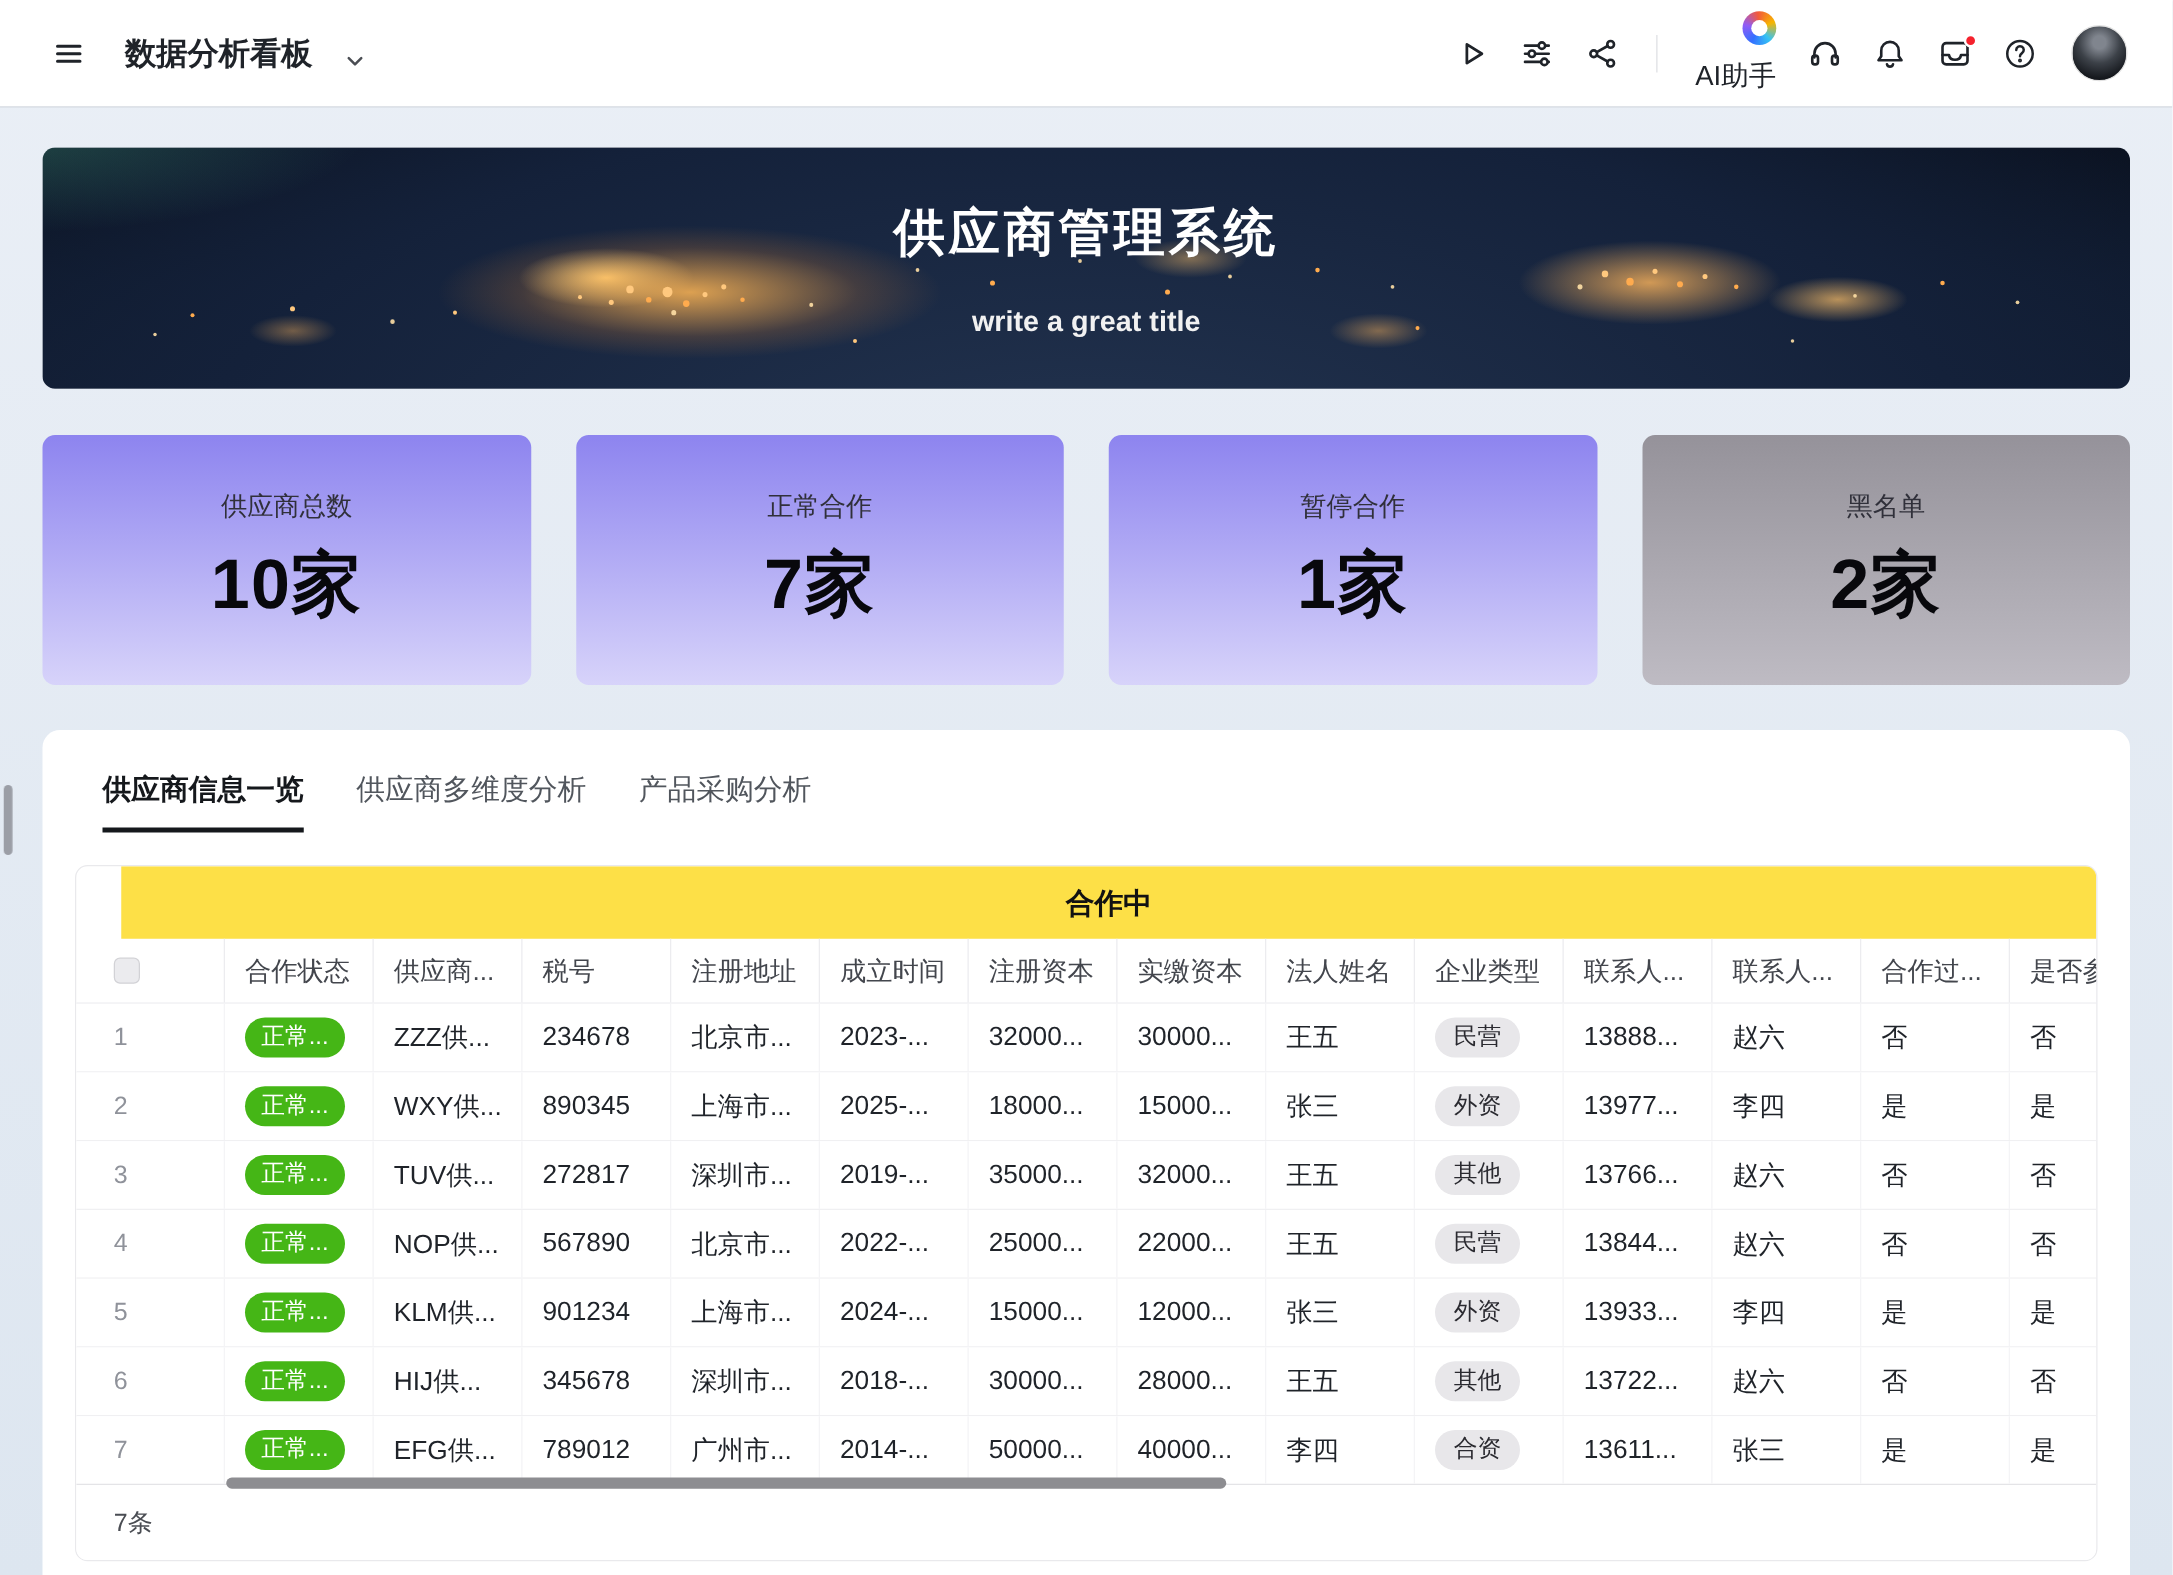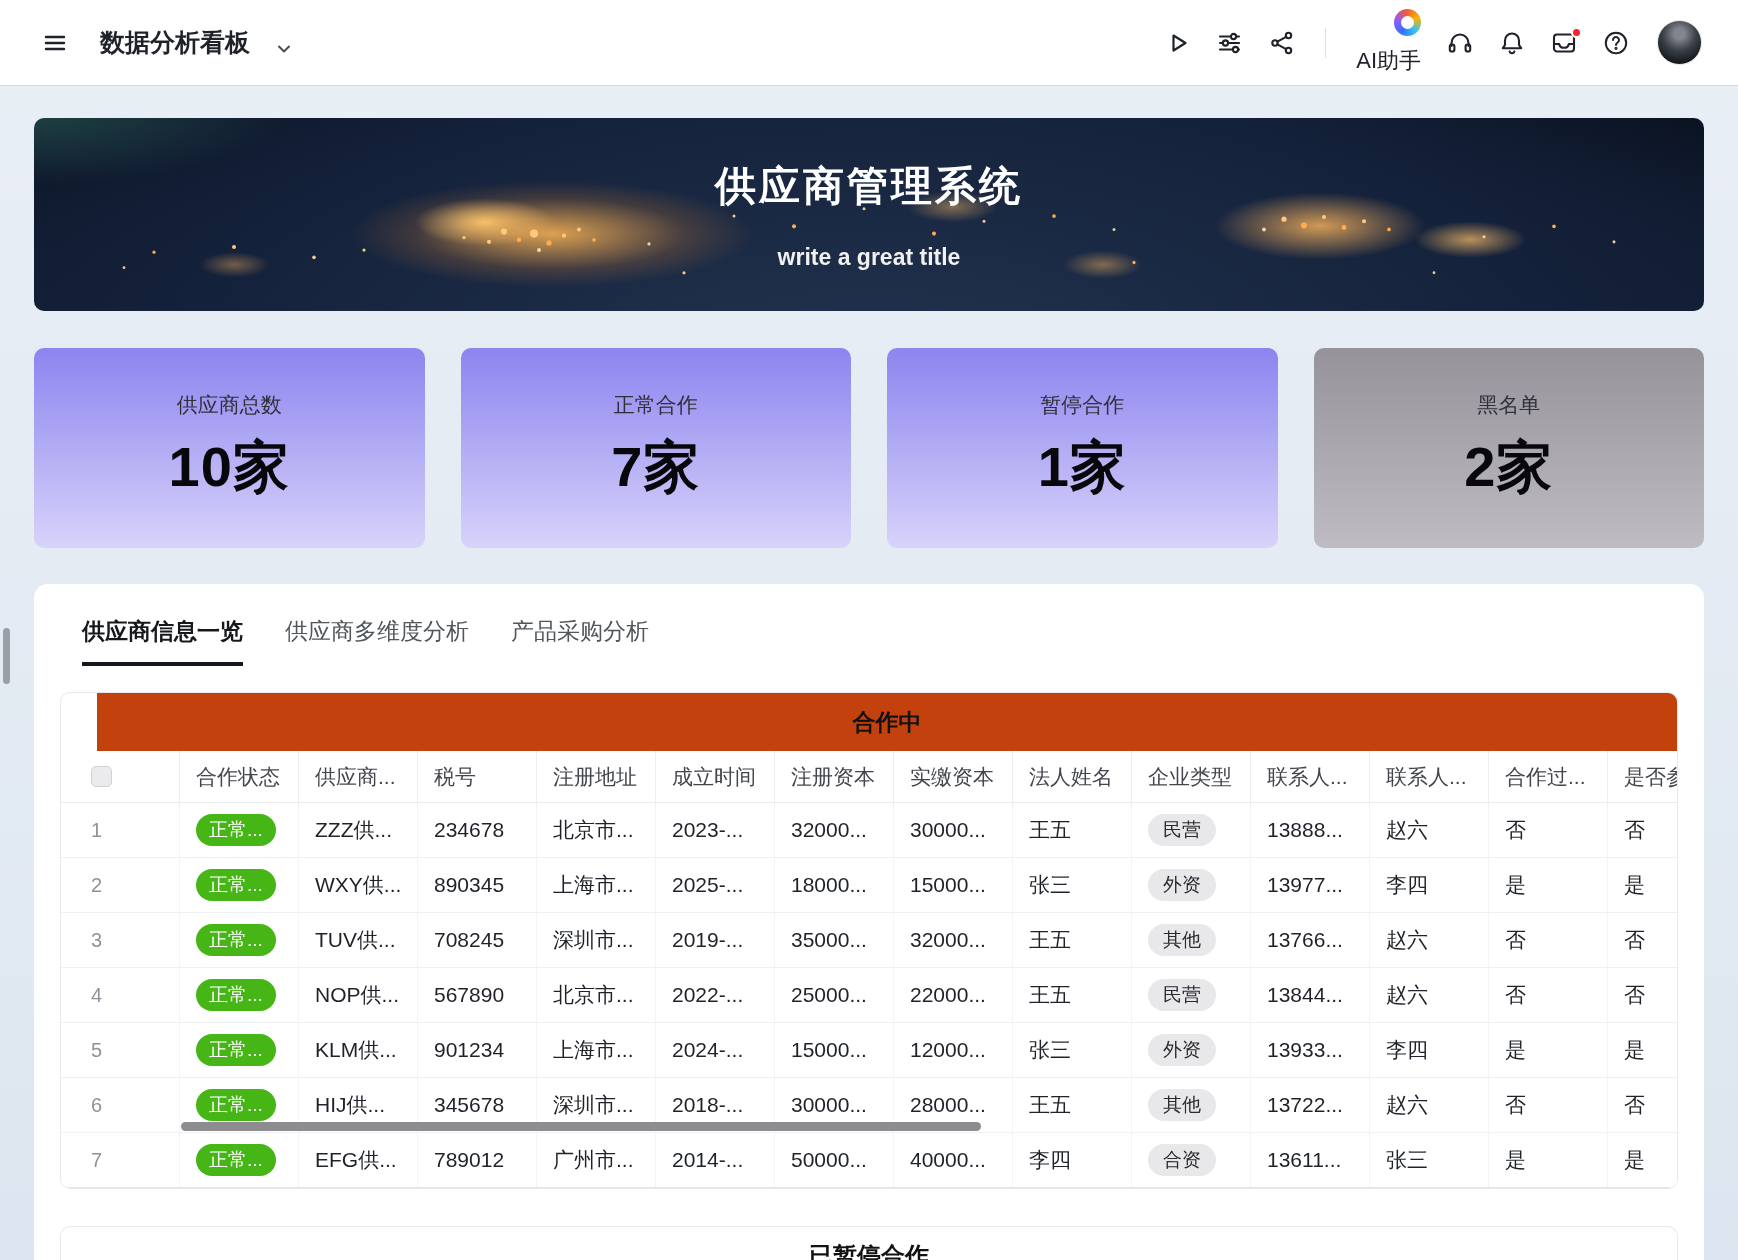--- a/index.html
+++ b/index.html
@@ -64,21 +64,21 @@
   .stat-label { font-size:21px; color:#30303a; }
   .stat-value { font-size:56px; font-weight:700; color:#08080c; letter-spacing:1px; }
   
   .panel { margin-top:36px; background:#fff; border-radius:14px 14px 0 0; padding:26px 26px 60px; min-height:780px; }
   .tabs { display:flex; gap:42px; padding:6px 22px 0; }
   .tab { font-size:23px; color:#51565d; padding-bottom:15px; cursor:pointer; border-bottom:4px solid transparent; }
   .tab.active { color:#15181c; font-weight:700; border-bottom-color:#15181c; }
   
   .table-card { margin-top:26px; border:1px solid #e9e9ec; border-radius:10px; overflow:hidden;
     position:relative; background:#fff; }
-  .group-header { height:58px; background:#c2410c; display:flex; align-items:center; justify-content:center;
+  .group-header { height:58px; background:#fde047; display:flex; align-items:center; justify-content:center;
     font-size:23px; font-weight:700; color:#121212;margin-left:36px; }
   .thead { display:flex; height:52px; border-bottom:1px solid #ececef; }
   .th, .td { width:119px; flex:0 0 119px; padding-left:16px; display:flex; align-items:center;
     overflow:hidden; white-space:nowrap; }
   .th { font-size:21px; color:#43464d; border-right:1px solid #ececef; }
   .th:last-child { border-right:none; }
   .tr { display:flex; height:55px; border-bottom:1px solid #f0f0f2; background:#fff; }
   .tbody .tr:last-child { border-bottom:1px solid #e4e4e7; }
   .td { font-size:21px; color:#1f2329; border-right:1px solid #f4f4f6; }
   .col-idx { padding-left:30px; }
@@ -323,21 +323,21 @@
           </div>
 
           <div class="tr">
             <div class="td col-idx">
               <span class="idx">3</span>
             </div>
             <div class="td">
               <span class="badge-green">正常...</span>
             </div>
             <div class="td">TUV供...</div>
-            <div class="td">708245</div>
+            <div class="td">272817</div>
             <div class="td">深圳市...</div>
             <div class="td">2019-...</div>
             <div class="td">35000...</div>
             <div class="td">32000...</div>
             <div class="td">王五</div>
             <div class="td">
               <span class="badge-gray">其他</span>
             </div>
             <div class="td">13766...</div>
             <div class="td">赵六</div>
@@ -431,20 +431,23 @@
             <div class="td">
               <span class="badge-gray">合资</span>
             </div>
             <div class="td">13611...</div>
             <div class="td">张三</div>
             <div class="td">是</div>
             <div class="td">是</div>
           </div>
         </div>
 
+      <div class="tfoot">
+        <span>7条</span>
+      </div>
 
       <div class="hscrollbar"></div>
     </section>
 
     <section class="next-card">
       <div class="next-title">已暂停合作</div>
     </section>
   </section>
 </main>
 

